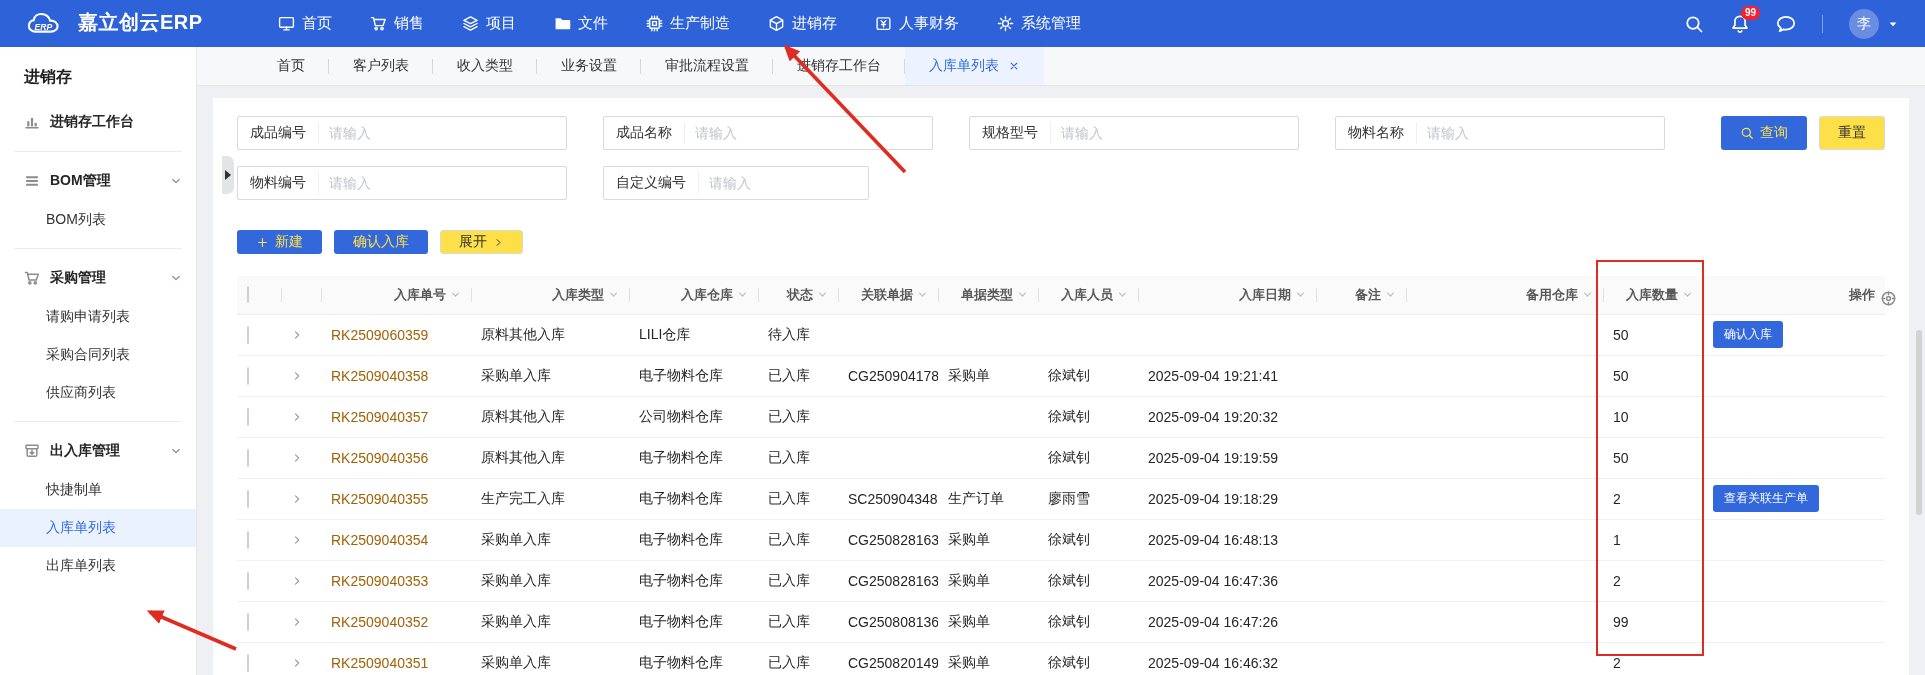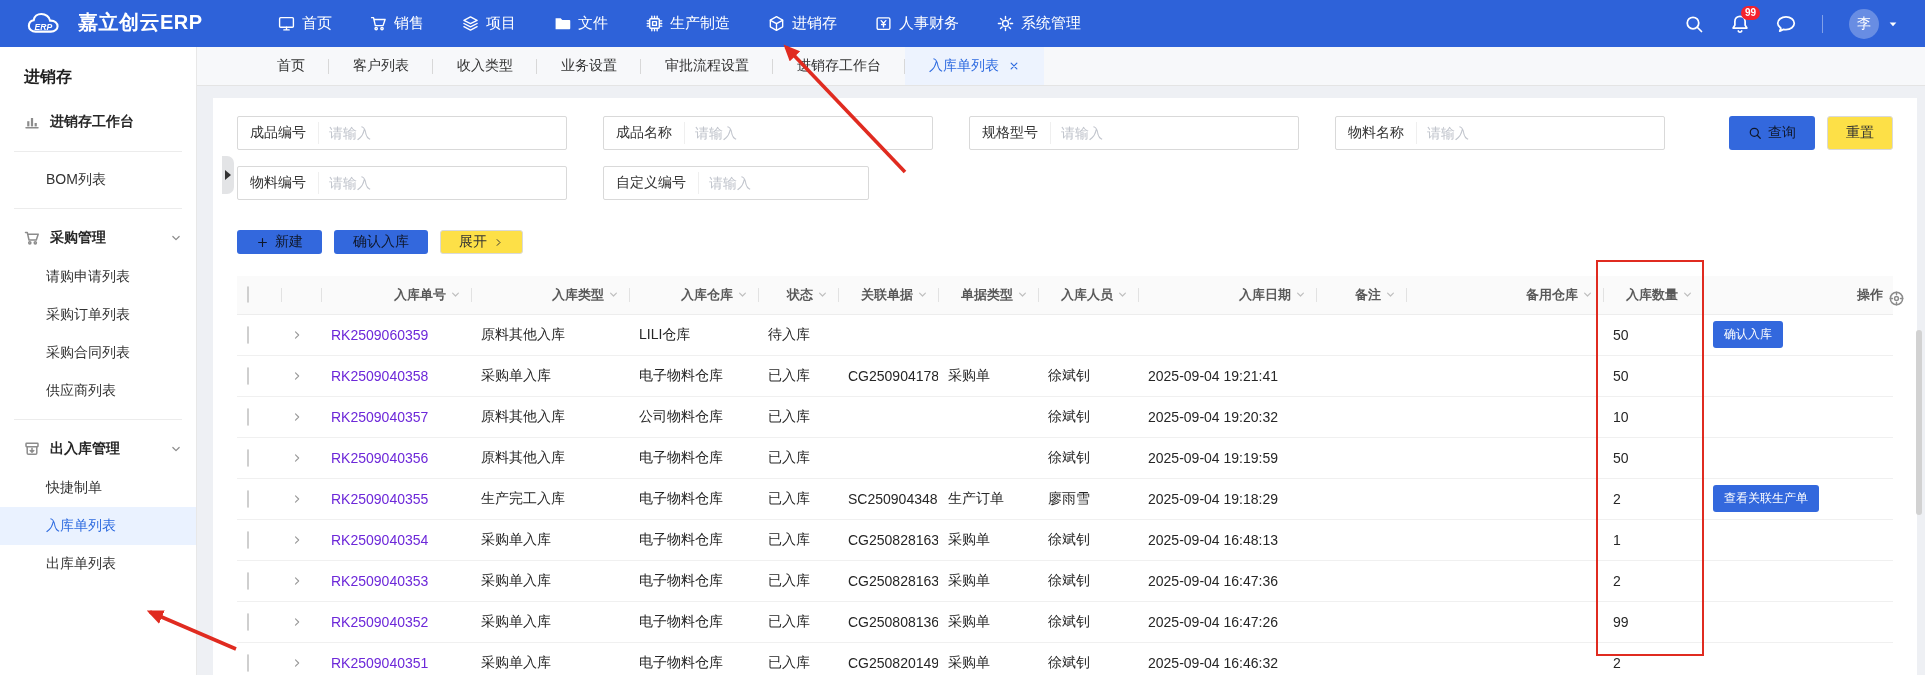--- a/index.html
+++ b/index.html
@@ -43,54 +43,54 @@
   .main{flex:1;display:flex;flex-direction:column;min-width:0}
   .tabbar{height:39px;background:#f7f8fa;border-bottom:1px solid #e4e4e4;display:flex;
           align-items:stretch;padding-left:56px}
   .tab{display:flex;align-items:center;gap:9px;padding:0 24px;font-size:14px;color:#333;
        position:relative;cursor:pointer;white-space:nowrap}
   .tab::after{content:'';position:absolute;right:0;top:12px;width:1px;height:15px;background:#d8d8d8}
   .tab:last-child::after{display:none}
   .tab.active{color:#2e6be0;background:#edf3fe}
   .tab .tab-close{display:flex;color:#2e6be0}
 
-  .content{flex:1;padding:12px 8px 0 16px;overflow:hidden}
+  .content{flex:1;padding:12px 16px 0 16px;overflow:hidden}
   .card{background:#fff;height:100%;padding:18px 24px 0;position:relative;overflow:hidden}
 
   
   .frow{display:flex;align-items:center;gap:36px}
   .frow+.frow{margin-top:16px}
   .fgroup{display:flex;align-items:center;height:34px;border:1px solid #d9d9d9;border-radius:2px;
           width:330px;background:#fff;flex-shrink:0}
   .flabel{padding:0 12px;font-size:14px;color:#333;white-space:nowrap}
   .fgroup input{flex:1;border:none;outline:none;font-size:14px;color:#333;padding:0 10px;
                 border-left:1px solid #efefef;height:22px;min-width:0;background:transparent;
                 font-family:inherit}
   input::placeholder{color:#c0c4cc}
   .fgroup.narrow{width:266px}
   .fbtns{margin-left:auto;display:flex;gap:12px}
   .btn{height:34px;border-radius:3px;font-size:14px;display:inline-flex;align-items:center;
        justify-content:center;gap:6px;padding:0 18px;cursor:pointer;border:1px solid transparent;
        background:#fde047;font-family:inherit;white-space:nowrap}
-  .btn-primary{background:#3368dd;color:#0f172a}
+  .btn-primary{background:#3368dd;color:#fde047}
   .btn-plain{border-color:#d9d9d9;color:#333}
   .toolbar{margin-top:30px;display:flex;gap:12px}
   .toolbar .btn{height:24px}
 
   
   .table-wrap{margin-top:22px}
   table{border-collapse:collapse;table-layout:fixed;width:100%}
   thead th{height:38px;background:#fafafa;font-size:13px;color:#595959;font-weight:600;
            text-align:left;padding:0 10px;position:relative;border-bottom:1px solid #ededed}
   thead th.sep::before{content:'';position:absolute;left:0;top:12px;width:1px;height:14px;background:#e2e2e2}
   .thx{display:flex;align-items:center;justify-content:flex-end;gap:4px}
   .filter-caret{color:#bfbfbf;display:flex;cursor:pointer}
   tbody td{height:41px;border-bottom:1px solid #f0f0f0;font-size:14px;color:#262626;
            padding:0 10px;white-space:nowrap;overflow:hidden}
-  .link{color:#6d28d9;cursor:pointer;text-decoration:none}
+  .link{color:#a16207;cursor:pointer;text-decoration:none}
   .cb{width:16px;height:16px;border:1px solid #cfcfcf;border-radius:2px;background:#fff;cursor:pointer}
   .chev-r{color:#999;display:flex;cursor:pointer}
   .row-btn{background:#3368dd;color:#fff;border:none;border-radius:3px;font-size:12px;
            padding:5px 11px;cursor:pointer;white-space:nowrap;font-family:inherit}
   .col-settings{position:absolute;top:192px;right:12px;color:#8c8c8c;cursor:pointer}
   .scroll-thumb{position:absolute;right:3px;top:330px;width:6px;height:185px;background:#d2d2d2;
                 border-radius:3px;z-index:20;cursor:pointer}
 
   
   .annot-svg{position:absolute;left:0;top:0;z-index:60;pointer-events:none}
@@ -210,20 +210,35 @@
             <svg width="16" height="16" viewBox="0 0 16 16" fill="none" stroke="currentColor" stroke-width="1.5" stroke-linecap="round" stroke-linejoin="round">
               <path d="M2 13.8h12"></path>
               <rect x="3.2" y="7.2" width="2.2" height="5.2" fill="currentColor" stroke="none"></rect>
               <rect x="6.9" y="4" width="2.2" height="8.4" fill="currentColor" stroke="none"></rect>
               <rect x="10.6" y="9" width="2.2" height="3.4" fill="currentColor" stroke="none"></rect>
             </svg>
           </span>
           <span class="sb-group-label">进销存工作台</span>
         </div>
         <div class="sb-divider"></div>
+        <div class="sb-item">
+          <span class="sb-ic">
+            <svg width="16" height="16" viewBox="0 0 16 16" fill="none" stroke="currentColor" stroke-width="1.5" stroke-linecap="round" stroke-linejoin="round">
+              <rect x="2" y="3.2" width="12" height="2" rx=".4" fill="currentColor" stroke="none"></rect>
+              <rect x="2" y="7" width="12" height="2" rx=".4" fill="currentColor" stroke="none"></rect>
+              <rect x="2" y="10.8" width="12" height="2" rx=".4" fill="currentColor" stroke="none"></rect>
+            </svg>
+          </span>
+          <span class="sb-group-label">BOM管理</span>
+          <span class="sb-chev">
+            <svg width="12" height="12" viewBox="0 0 16 16" fill="none" stroke="currentColor" stroke-width="1.6" stroke-linecap="round" stroke-linejoin="round">
+              <path d="M3.8 6 8 10.2 12.2 6"></path>
+            </svg>
+          </span>
+        </div>
         <div class="sb-sub">
           <span>BOM列表</span>
         </div>
         <div class="sb-divider"></div>
         <div class="sb-item">
           <span class="sb-ic">
             <svg width="16" height="16" viewBox="0 0 16 16" fill="none" stroke="currentColor" stroke-width="1.5" stroke-linecap="round" stroke-linejoin="round">
               <path d="M1.5 2.5h1.8L5 10h7.3l1.9-5.8H4.2"></path>
               <circle cx="5.8" cy="12.8" r="1.1"></circle>
               <circle cx="11.3" cy="12.8" r="1.1"></circle>
@@ -231,23 +246,20 @@
           </span>
           <span class="sb-group-label">采购管理</span>
           <span class="sb-chev">
             <svg width="12" height="12" viewBox="0 0 16 16" fill="none" stroke="currentColor" stroke-width="1.6" stroke-linecap="round" stroke-linejoin="round">
               <path d="M3.8 6 8 10.2 12.2 6"></path>
             </svg>
           </span>
         </div>
         <div class="sb-sub">
           <span>请购申请列表</span>
-        </div>
-        <div class="sb-sub">
-          <span>采购订单列表</span>
         </div>
         <div class="sb-sub">
           <span>采购合同列表</span>
         </div>
         <div class="sb-sub">
           <span>供应商列表</span>
         </div>
         <div class="sb-divider"></div>
         <div class="sb-item">
           <span class="sb-ic">

